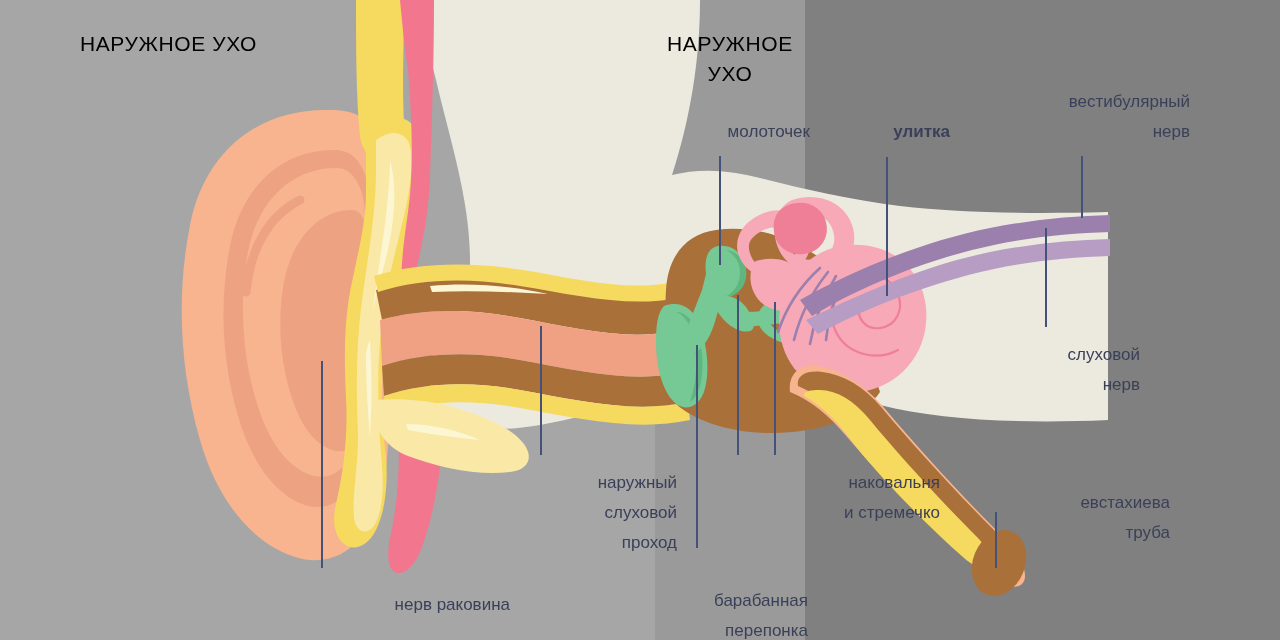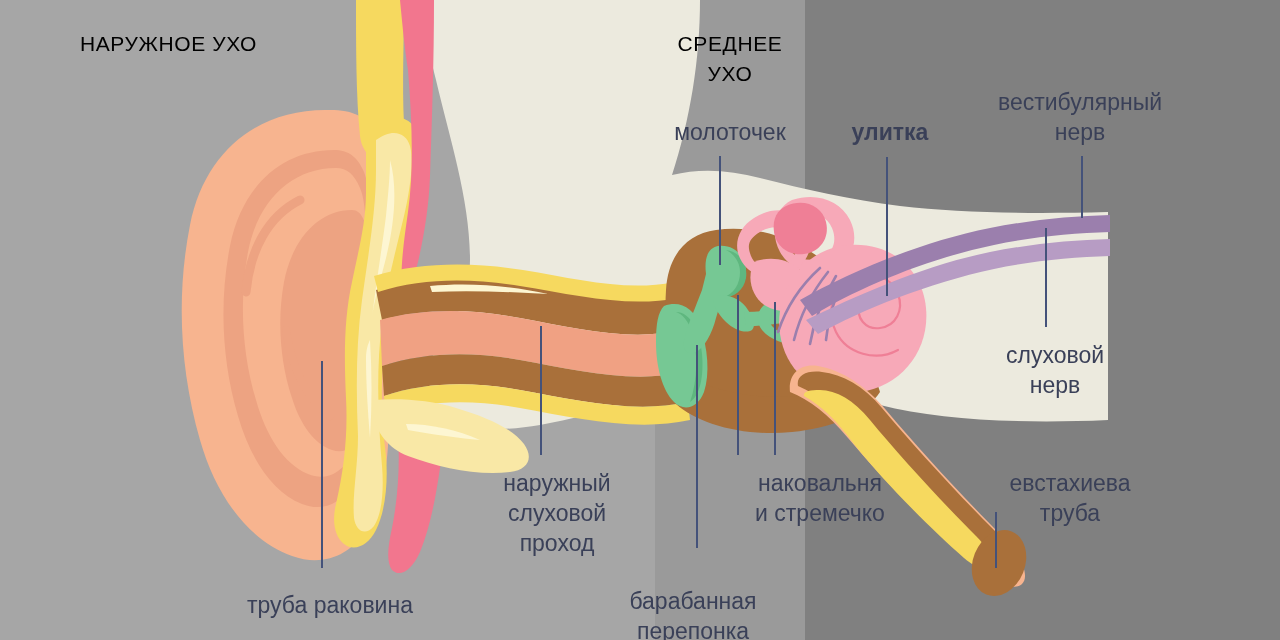--- a/index.html
+++ b/index.html
@@ -18,23 +18,23 @@
     letter-spacing:0.6px;
     font-weight:400;
     text-align:center;
     line-height:30px;
     white-space:pre-line;
     pointer-events:none;
   }
   .part-label{
     position:absolute;
     color:#3a4058;
-    font-size:23px;
+    font-size:17px;
     line-height:30px;
-    text-align:center;
+    text-align:right;
     white-space:pre-line;
     pointer-events:none;
   }
 </style>
 </head>
 <body>
 
 <div id="stage">
 
   <svg class="layer" viewBox="0 0 1280 640">
@@ -381,25 +381,25 @@
       <line x1="775" y1="302" x2="775" y2="455"></line>
       <line x1="887" y1="157" x2="887" y2="296"></line>
       <line x1="1082" y1="156" x2="1082" y2="218"></line>
       <line x1="1046" y1="228" x2="1046" y2="327"></line>
       <line x1="996" y1="512" x2="996" y2="568"></line>
     </g>
   </svg>
 
   <div class="zone-heading" style="left:80px;top:29px;width:220px;text-align:left;">НАРУЖНОЕ УХО</div>
 
-  <div class="zone-heading" style="left:660px;top:29px;width:140px;text-align:center;">СРЕДНЕЕ
+  <div class="zone-heading" style="left:660px;top:29px;width:140px;text-align:center;">НАРУЖНОЕ
 УХО</div>
 
 
-  <div class="part-label" style="left:150px;top:590px;width:360px;">труба раковина</div>
+  <div class="part-label" style="left:150px;top:590px;width:360px;">нерв раковина</div>
 
   <div class="part-label" style="left:437px;top:468px;width:240px;">наружный
 слуховой
 проход</div>
 
   <div class="part-label" style="left:578px;top:561px;width:230px;margin-top:25px;">барабанная
 перепонка</div>
 
   <div class="part-label" style="left:650px;top:117px;width:160px;">молоточек</div>
 
@@ -407,16 +407,16 @@
 и стремечко</div>
 
   <div class="part-label" style="left:830px;top:117px;width:120px;font-weight:bold;">улитка</div>
 
   <div class="part-label" style="left:970px;top:87px;width:220px;">вестибулярный
 нерв</div>
 
   <div class="part-label" style="left:970px;top:340px;width:170px;">слуховой
 нерв</div>
 
-  <div class="part-label" style="left:970px;top:468px;width:200px;">евстахиева
+  <div class="part-label" style="left:970px;top:488px;width:200px;">евстахиева
 труба</div>
 
 </div>
 
 </body></html>

